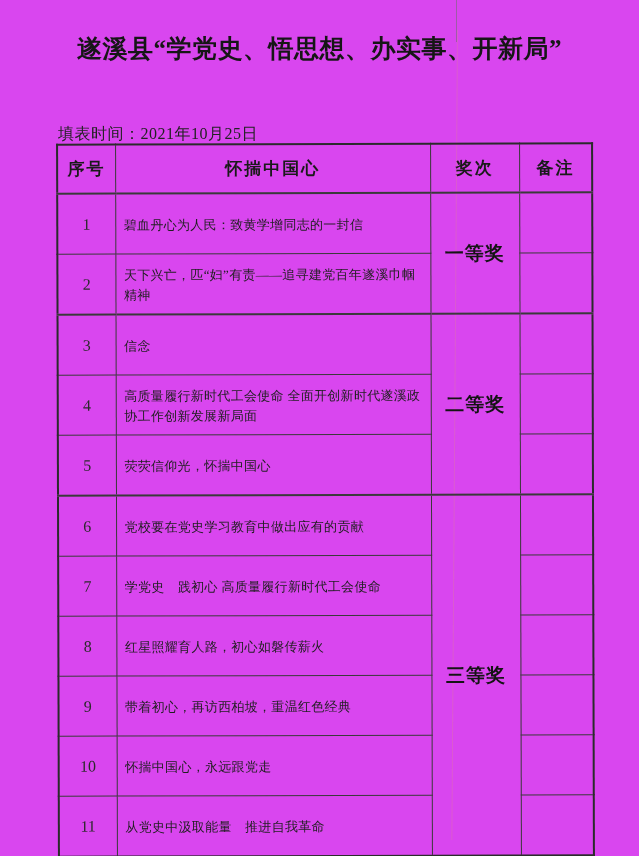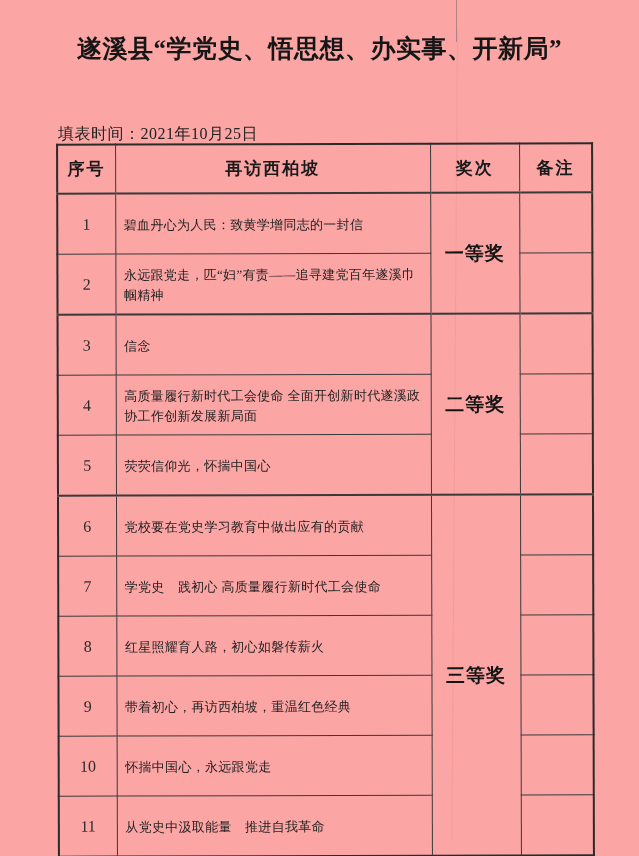--- a/index.html
+++ b/index.html
@@ -6,21 +6,21 @@
   body{
     width:639px;height:856px;
     background:#ffffff;
     font-family:"Liberation Serif", serif;
     color:#1d1d1d;
     position:relative;
     overflow:hidden;
   }
   .scan-page{
     position:absolute;inset:0;
-    background:#fca5a5;
+    background:#d946ef;
   }
   
   .artifact-gray-line{
     position:absolute;left:456px;top:0;width:1px;height:42px;
     background:rgba(110,110,110,0.55);
   }
   .artifact-pink-line{
     position:absolute;left:457px;top:30px;width:1px;height:810px;
     background:rgba(225,140,140,0.30);
     transform:rotate(0.4deg);
@@ -109,35 +109,35 @@
   <table class="award-table">
     <colgroup>
       <col class="c-no">
         <col class="c-title">
         <col class="c-award">
         <col class="c-remark">
     </colgroup>
     <thead>
       <tr>
         <th>序号</th>
-        <th>再访西柏坡</th>
+        <th>怀揣中国心</th>
         <th>奖次</th>
         <th>备注</th>
       </tr>
     </thead>
     <tbody>
         <tr class="group-start">
           <td class="no-cell">1</td>
           <td class="title-cell">碧血丹心为人民：致黄学增同志的一封信</td>
           <td class="award-cell" rowspan="2">一等奖</td>
           <td class="remark-cell"></td>
         </tr>
         <tr>
           <td class="no-cell">2</td>
-          <td class="title-cell">永远跟党走，匹“妇”有责——追寻建党百年遂溪巾帼精神</td>
+          <td class="title-cell">天下兴亡，匹“妇”有责——追寻建党百年遂溪巾帼精神</td>
           <td class="remark-cell"></td>
         </tr>
         <tr class="group-start">
           <td class="no-cell">3</td>
           <td class="title-cell">信念</td>
           <td class="award-cell" rowspan="3">二等奖</td>
           <td class="remark-cell"></td>
         </tr>
         <tr>
           <td class="no-cell">4</td>

